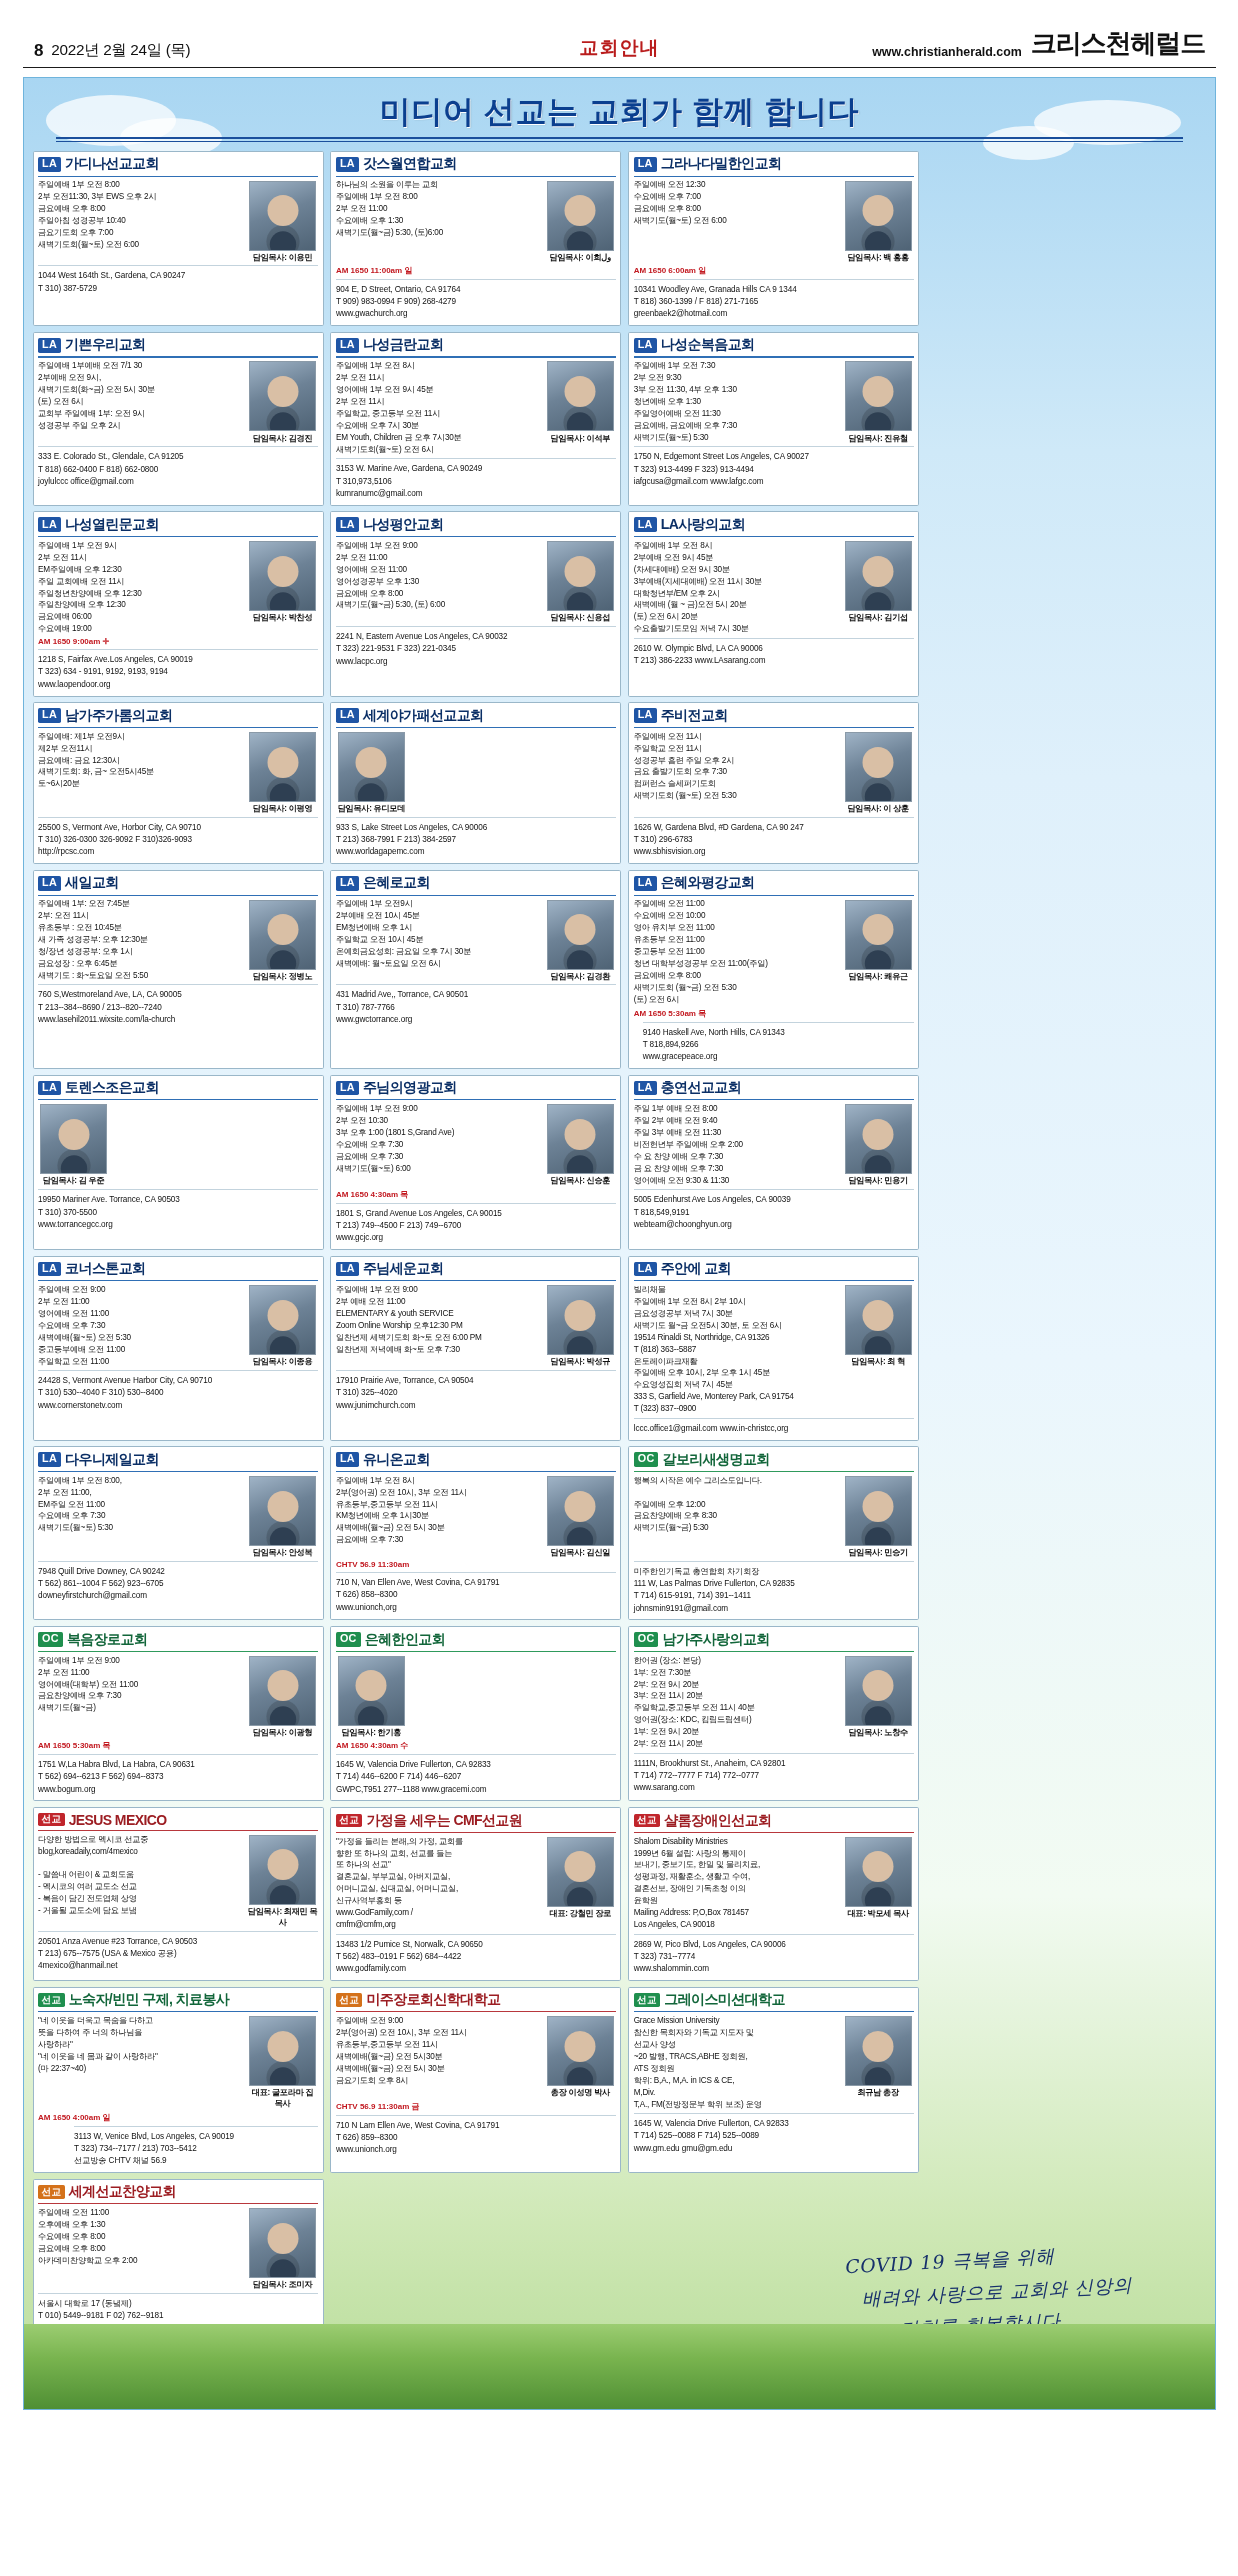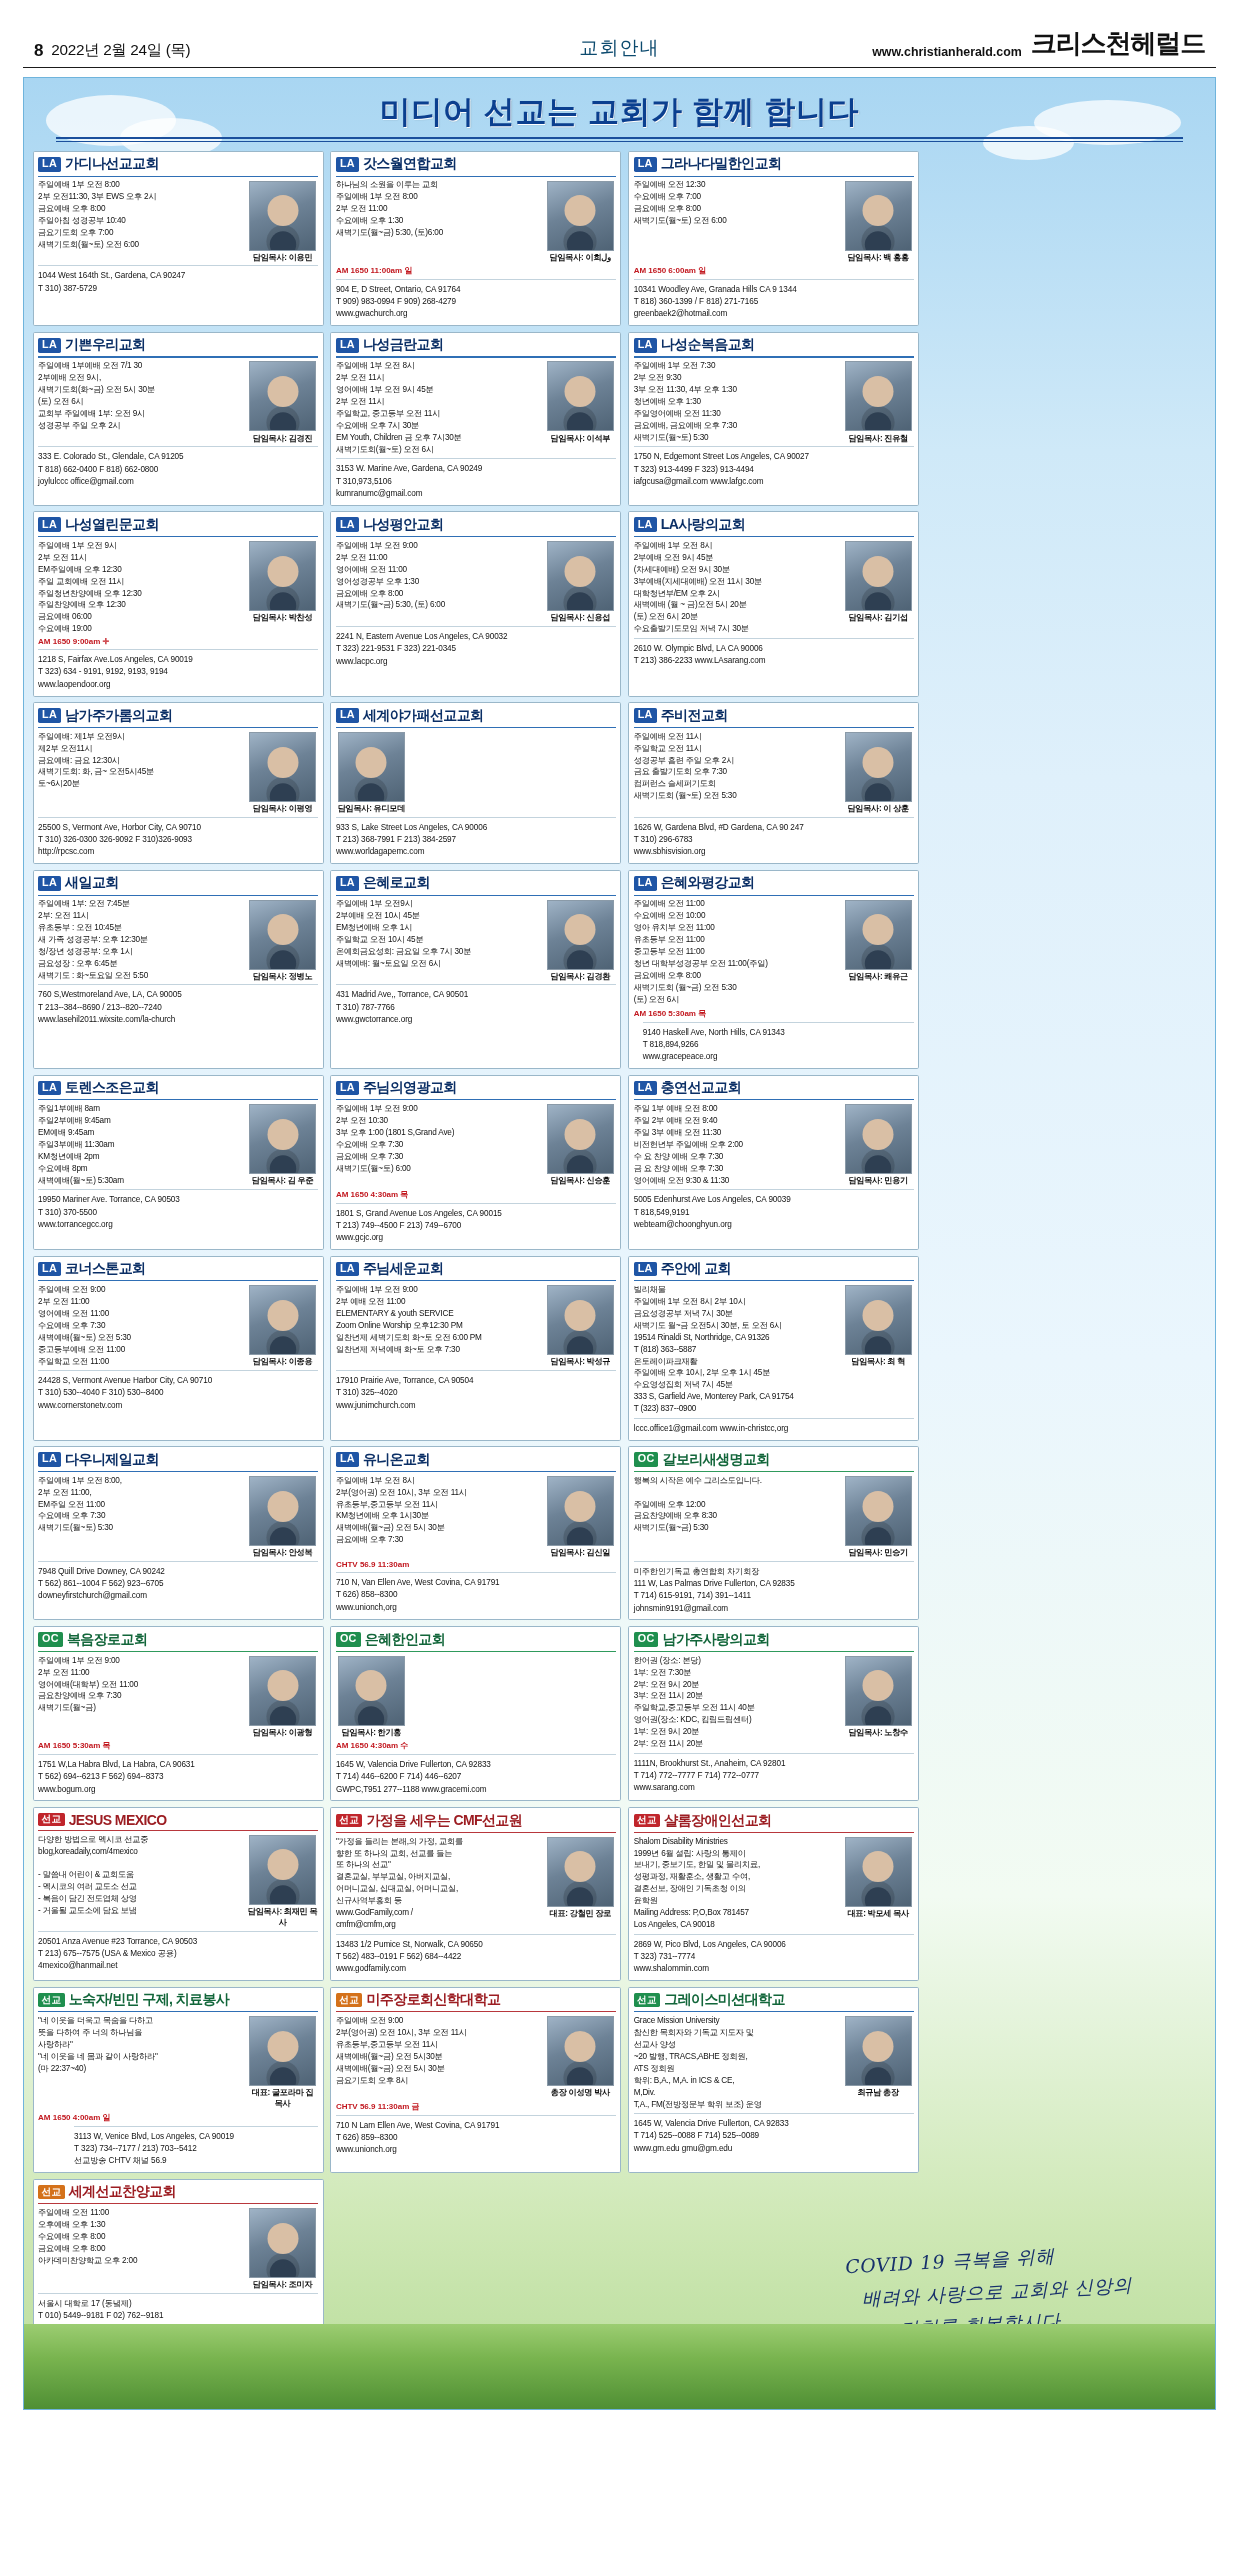--- a/index.html
+++ b/index.html
@@ -16,21 +16,21 @@
   .masthead {
     display: flex; align-items: flex-end; gap: 8px;
     padding: 26px 11.3px 5.7px 11.3px;
     border-bottom: 1.7px solid #1b1b1b;
     position: relative;
   }
   .mh-pageno { font-size: 17px; font-weight: bold; color: #111; }
   .mh-date { font-size: 15.3px; color: #111; letter-spacing: -0.3px; }
   .mh-section {
     position: absolute; left: 50%; transform: translateX(-50%);
-    bottom: 5.7px; font-size: 19px; font-weight: normal; color: #0c4a6e; letter-spacing: 1.1px;
+    bottom: 5.7px; font-size: 19px; font-weight: bold; color: #b91c1c; letter-spacing: 1.1px;
   }
   .mh-right { margin-left: auto; display: flex; align-items: flex-end; gap: 9px; }
   .mh-url { font-size: 12.4px; font-weight: bold; color: #111; padding-bottom: 2.3px; }
   .mh-logo { font-size: 26px; font-weight: bold; color: #111; letter-spacing: -1.1px; }
 
   
   .board {
     margin-top: 9px;
     position: relative;
     background: linear-gradient(#a9d6f2 0%, #cfe9f8 16%, #dff0fb 30%, #eaf6fd 55%, #f2fbf2 78%, #cfe8b6 92%, #b7dc98 100%);
@@ -498,27 +498,20 @@
 T 818,894,9266
 www.gracepeace.org</div>
   </div>
         <div class="card">
     <div class="card-head">
       <span class="tag ">LA</span>
       <span class="cname ">토렌스조은교회</span>
     </div>
     <div class="head-rule "></div>
     <div class="body">
-      <div class="sched" style="white-space: pre-line;">주일1부예배  8am
-주일2부예배  9:45am
-EM예배    9:45am
-주일3부예배  11:30am
-KM청년예배   2pm
-수요예배  8pm
-새벽예배(월~토)  5:30am</div>
       <div class="portrait">
         <div class="photo"></div>
         <div class="pname">담임목사: 김 우준</div>
       </div>
     </div>
 
     <div class="addr" style="white-space: pre-line;">19950 Mariner Ave. Torrance, CA 90503
 T  310) 370-5500
 www.torrancegcc.org</div>
   </div>

